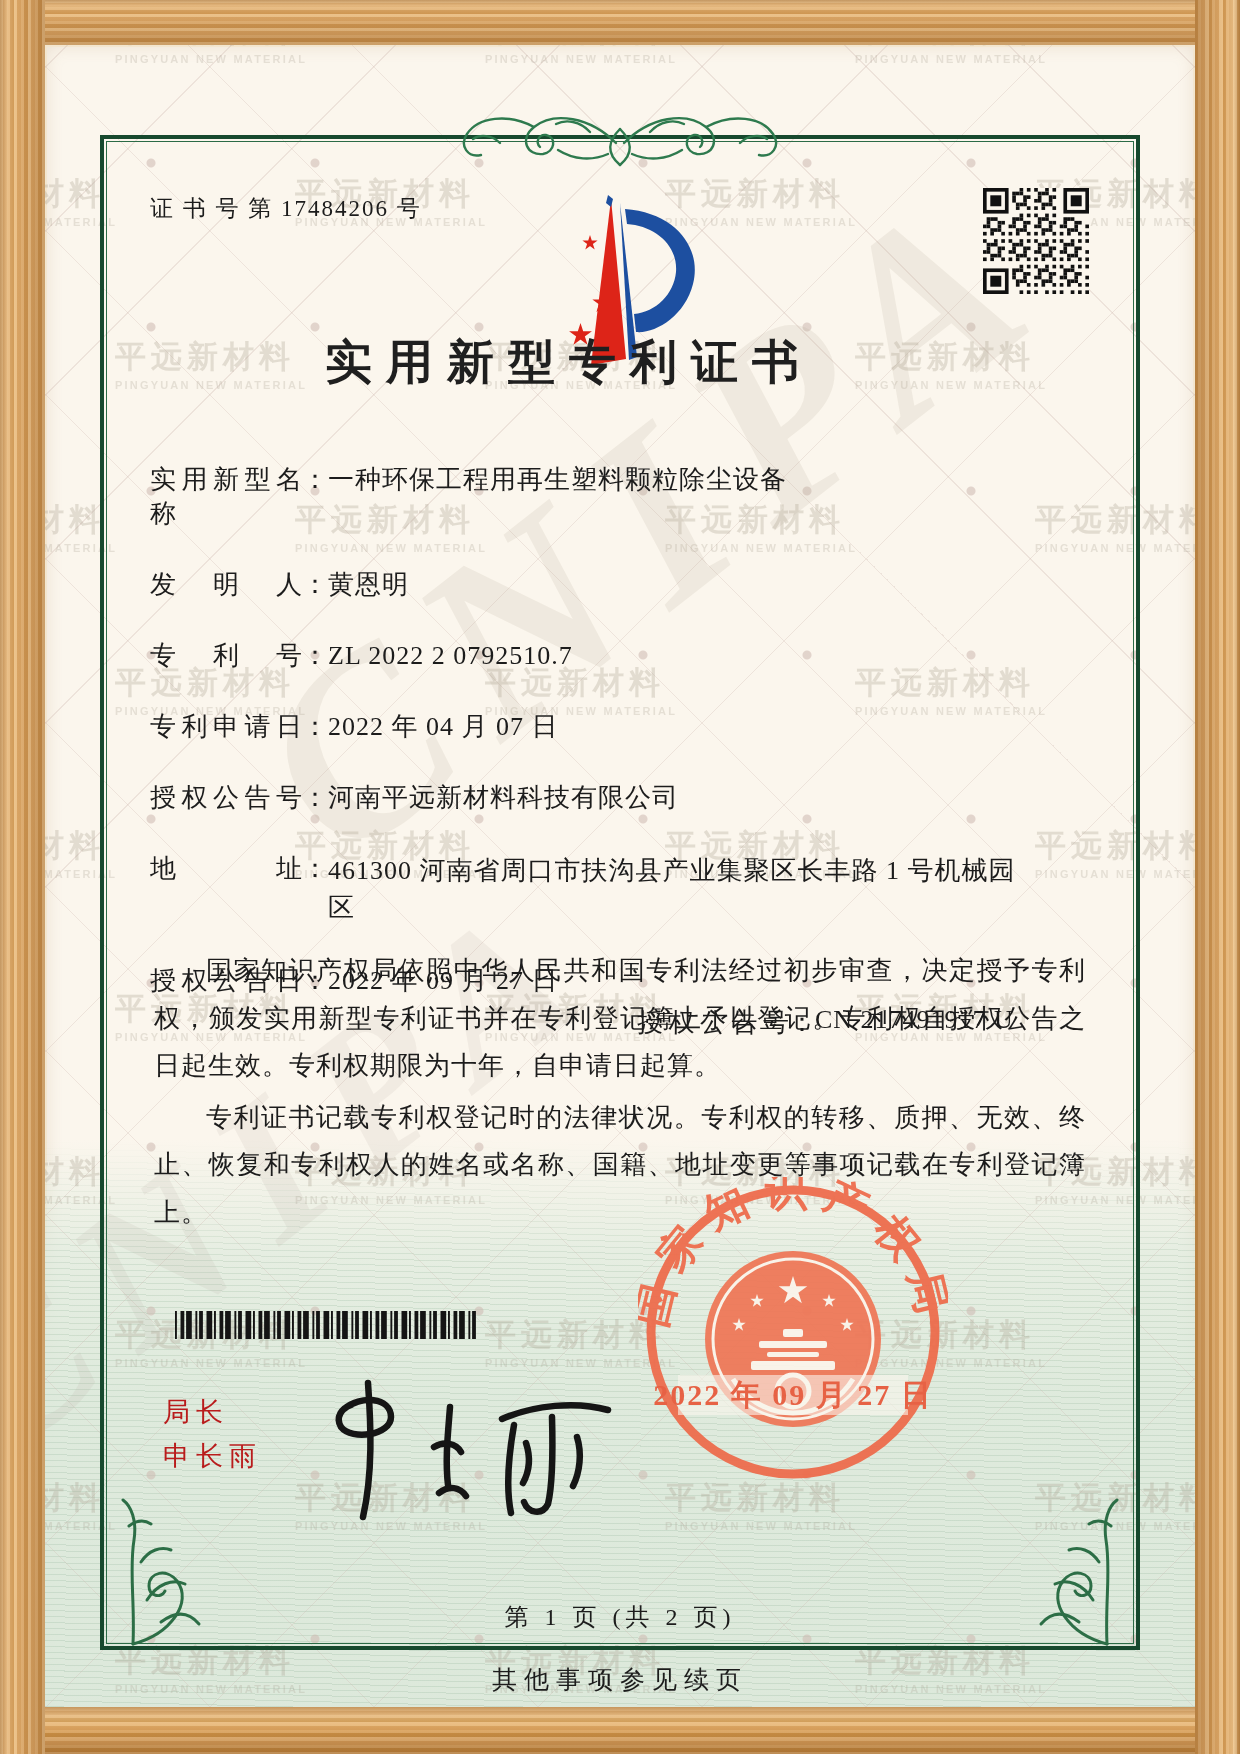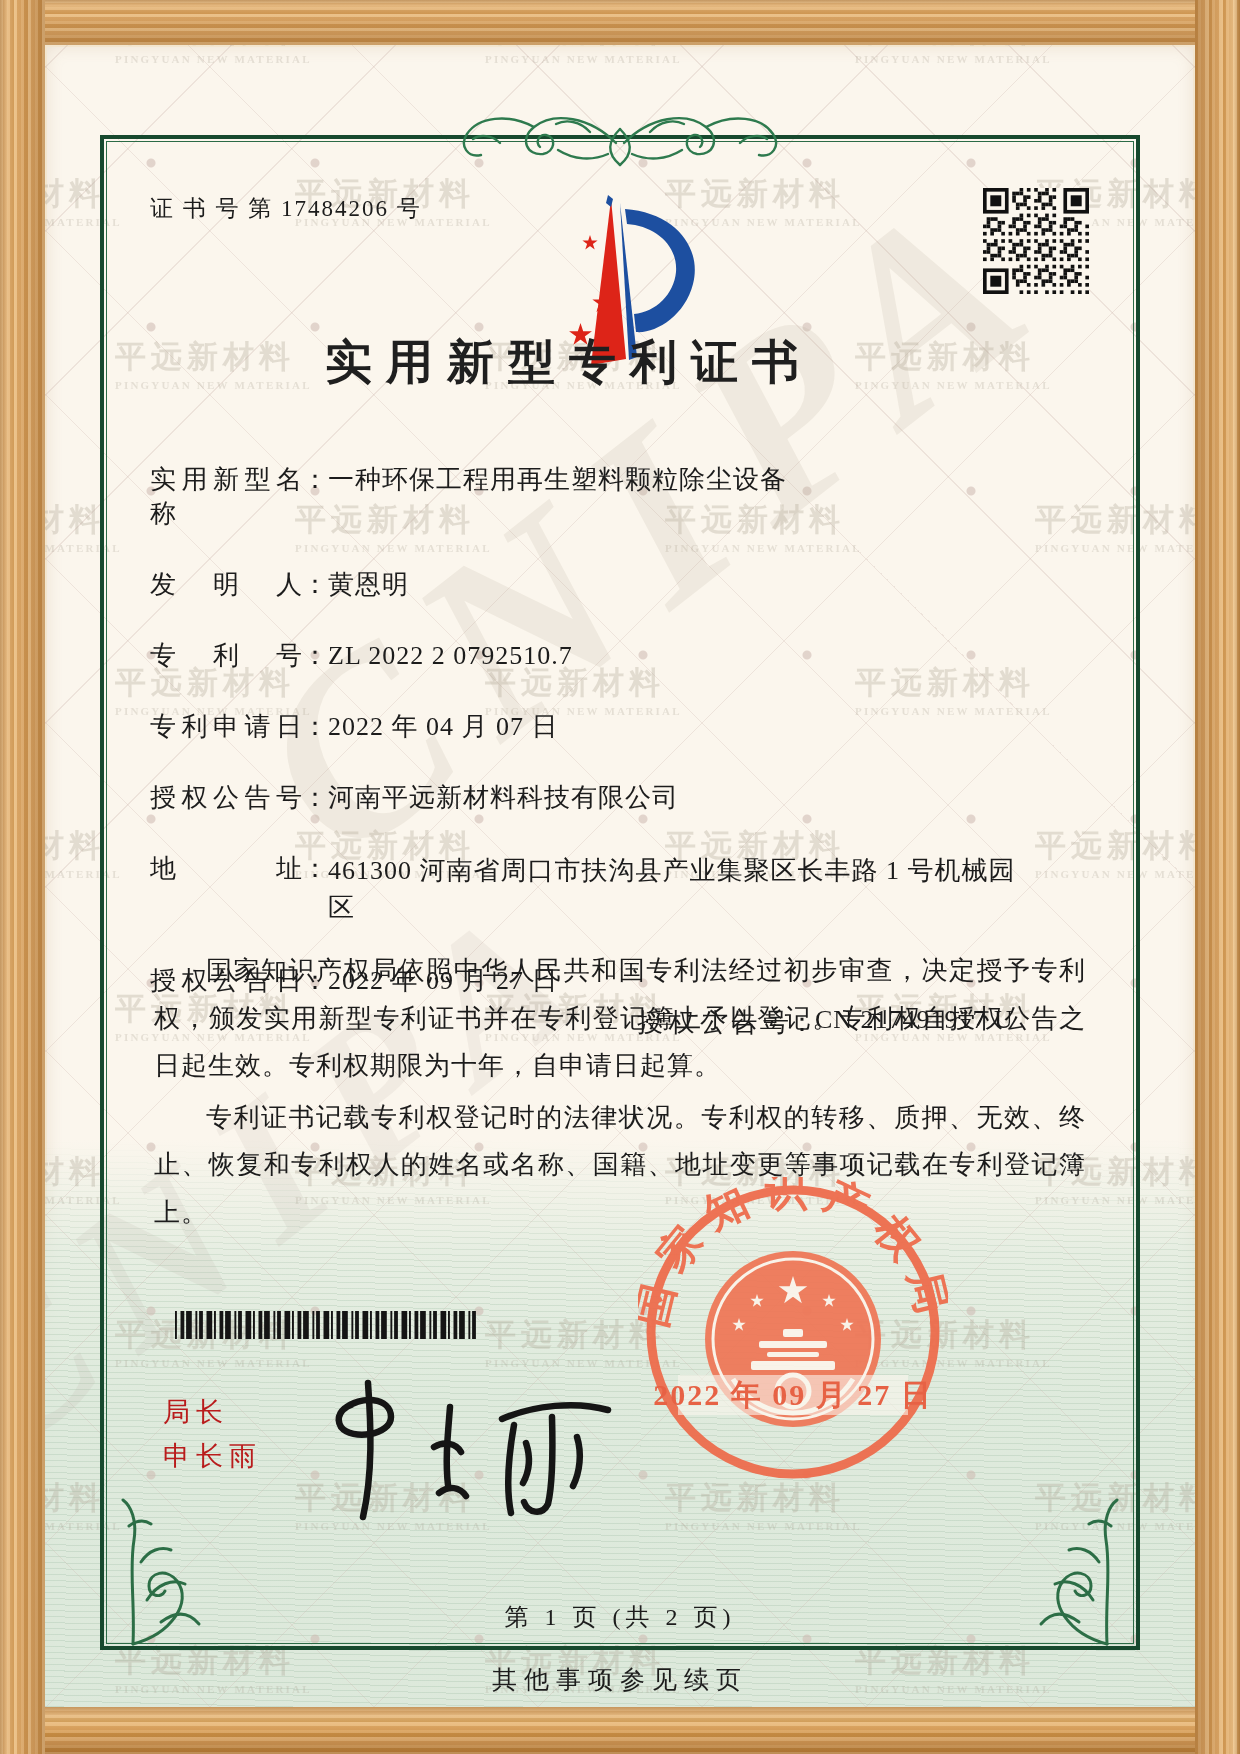--- a/index.html
+++ b/index.html
@@ -32,21 +32,21 @@
   .guilloche{position:absolute;left:0;right:0;top:1095px;bottom:0;pointer-events:none;
     background:linear-gradient(180deg,rgba(227,238,226,0) 0%,rgba(223,235,222,.75) 20%,rgba(220,233,219,.92) 45%,rgba(219,232,218,.95) 100%);}
   .waves{position:absolute;inset:0;
     background:repeating-linear-gradient(1.5deg,rgba(110,155,120,.17) 0 1px,transparent 1px 6px);
     -webkit-mask-image:linear-gradient(180deg,transparent 0,black 22%);
             mask-image:linear-gradient(180deg,transparent 0,black 22%);}
   
   .wm-tile{position:absolute;pointer-events:none;text-align:left;white-space:nowrap;}
   .wm-cn{font-family:"Liberation Sans","DejaVu Sans",sans-serif;font-weight:bold;font-size:31px;
          letter-spacing:5px;color:rgba(168,158,144,.30);}
-  .wm-en{font-family:Liberation Serif, serif;font-weight:bold;font-size:11px;
+  .wm-en{font-family:Liberation Sans, sans-serif;font-weight:bold;font-size:11px;
          letter-spacing:2.2px;color:rgba(168,158,144,.26);margin-top:1px;}
   .wm-cnipa{position:absolute;font-style:italic;font-weight:bold;font-size:250px;letter-spacing:34px;
          color:rgba(178,166,152,.16);transform:rotate(-38deg);pointer-events:none;white-space:nowrap;}
   
   .gborder{position:absolute;left:55px;top:90px;right:55px;bottom:57px;border:4px solid #17492e;z-index:3;pointer-events:none;}
   .gborder-inner{position:absolute;inset:2px;border:1px solid #2b6b46;}
   .ornament{position:absolute;z-index:4;pointer-events:none;}
   
   .content{position:absolute;inset:0;z-index:5;}
   .cert-no{position:absolute;left:105px;top:148px;font-size:23px;letter-spacing:2px;}

